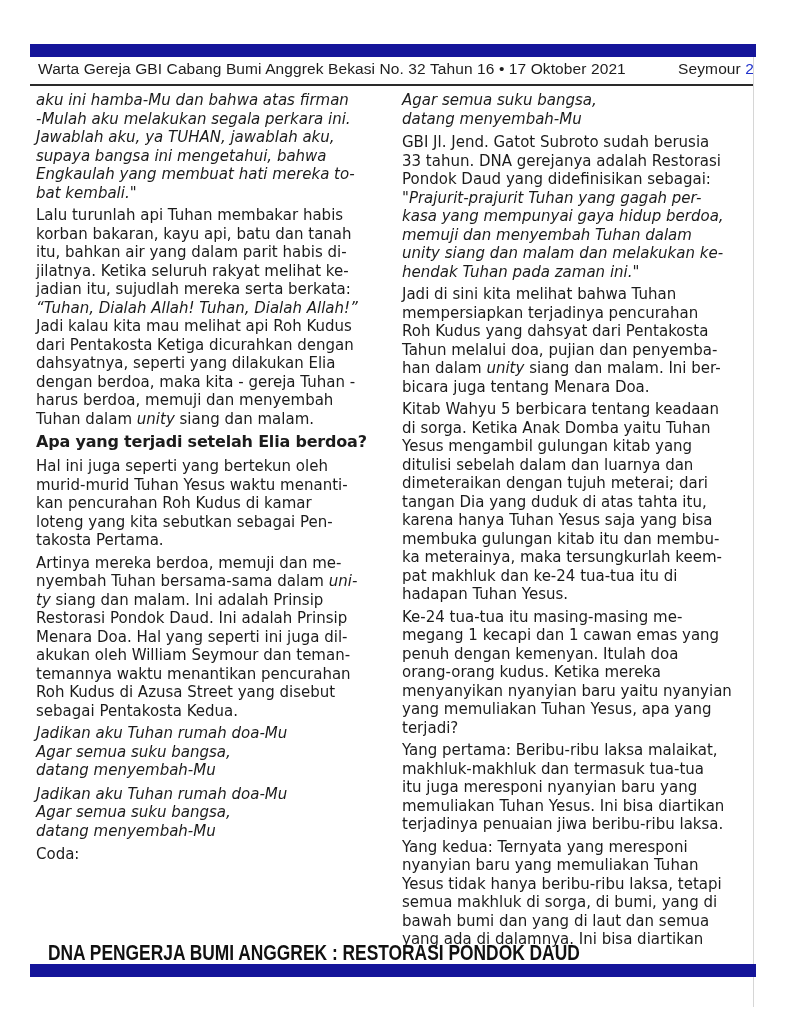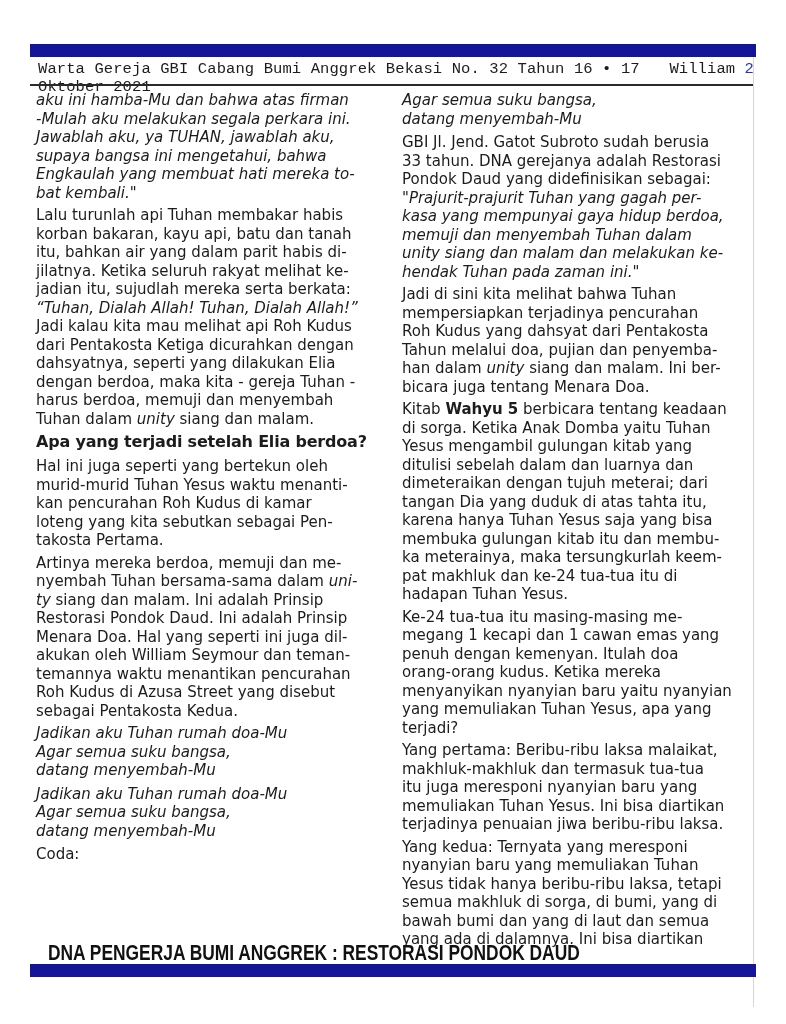--- a/index.html
+++ b/index.html
@@ -12,21 +12,21 @@
     overflow:hidden;
     margin:0 auto;
   }
   .top-bar{
     position:absolute;left:30px;top:44px;width:726px;height:13px;
     background:var(--bar,#15159a);
   }
   .header-row{
     position:absolute;left:38px;top:60px;width:716px;
     display:flex;justify-content:space-between;align-items:baseline;
-    font-family:Liberation Mono, monospace;
+    font-family:Liberation Sans, sans-serif;
     font-size:15.5px;letter-spacing:.1px;
   }
   .page-num .blue{color:var(--accent,#2233cc);}
   .header-rule{
     position:absolute;left:30px;top:84px;width:724px;height:2px;background:#2a2a2a;
   }
   .scan-line{
     position:absolute;left:753px;top:57px;width:1px;height:950px;background:#d6d6d6;
   }
   .content{
@@ -38,21 +38,21 @@
     font-size:15px;line-height:18.5px;
     white-space:pre-line;
   }
   .para{margin:0 0 4px 0;}
   .para.hymn{margin:0 0 5px 0;}
   .para.heading{
     font-weight:bold;font-size:16px;letter-spacing:-.2px;
     margin:2px 0 5px 0;line-height:20px;
   }
   .i{font-style:italic;text-align:right;}
-  .b{font-weight:bold;}
+  .b{font-weight:normal;}
   .n{}
   .bottom-bar{
     position:absolute;left:30px;top:964px;width:726px;height:13px;
     background:var(--bar,#15159a);
   }
   .footer-row{
     position:absolute;left:48px;top:940px;width:720px;
   }
   .footer-slogan{
     display:inline-block;
@@ -64,21 +64,21 @@
 </style>
 </head>
 <body>
 
 <div class="page">
 
   <div class="top-bar"></div>
 
   <div class="header-row">
     <span>Warta Gereja GBI Cabang Bumi Anggrek Bekasi No. 32  Tahun 16   •   17 Oktober 2021</span>
-    <span class="page-num"><span>William</span>&nbsp;<span class="blue">2</span></span>
+    <span class="page-num"><span>Seymour</span>&nbsp;<span class="blue">2</span></span>
   </div>
 
   <div class="header-rule"></div>
   <div class="scan-line"></div>
 
   <div class="content">
     <div class="col" id="col-left"><div class="para body"><span class="i">aku ini hamba-Mu  dan bahwa atas firman
 -Mulah aku melakukan segala perkara ini.
 Jawablah aku, ya TUHAN, jawablah aku,
 supaya bangsa ini mengetahui, bahwa

